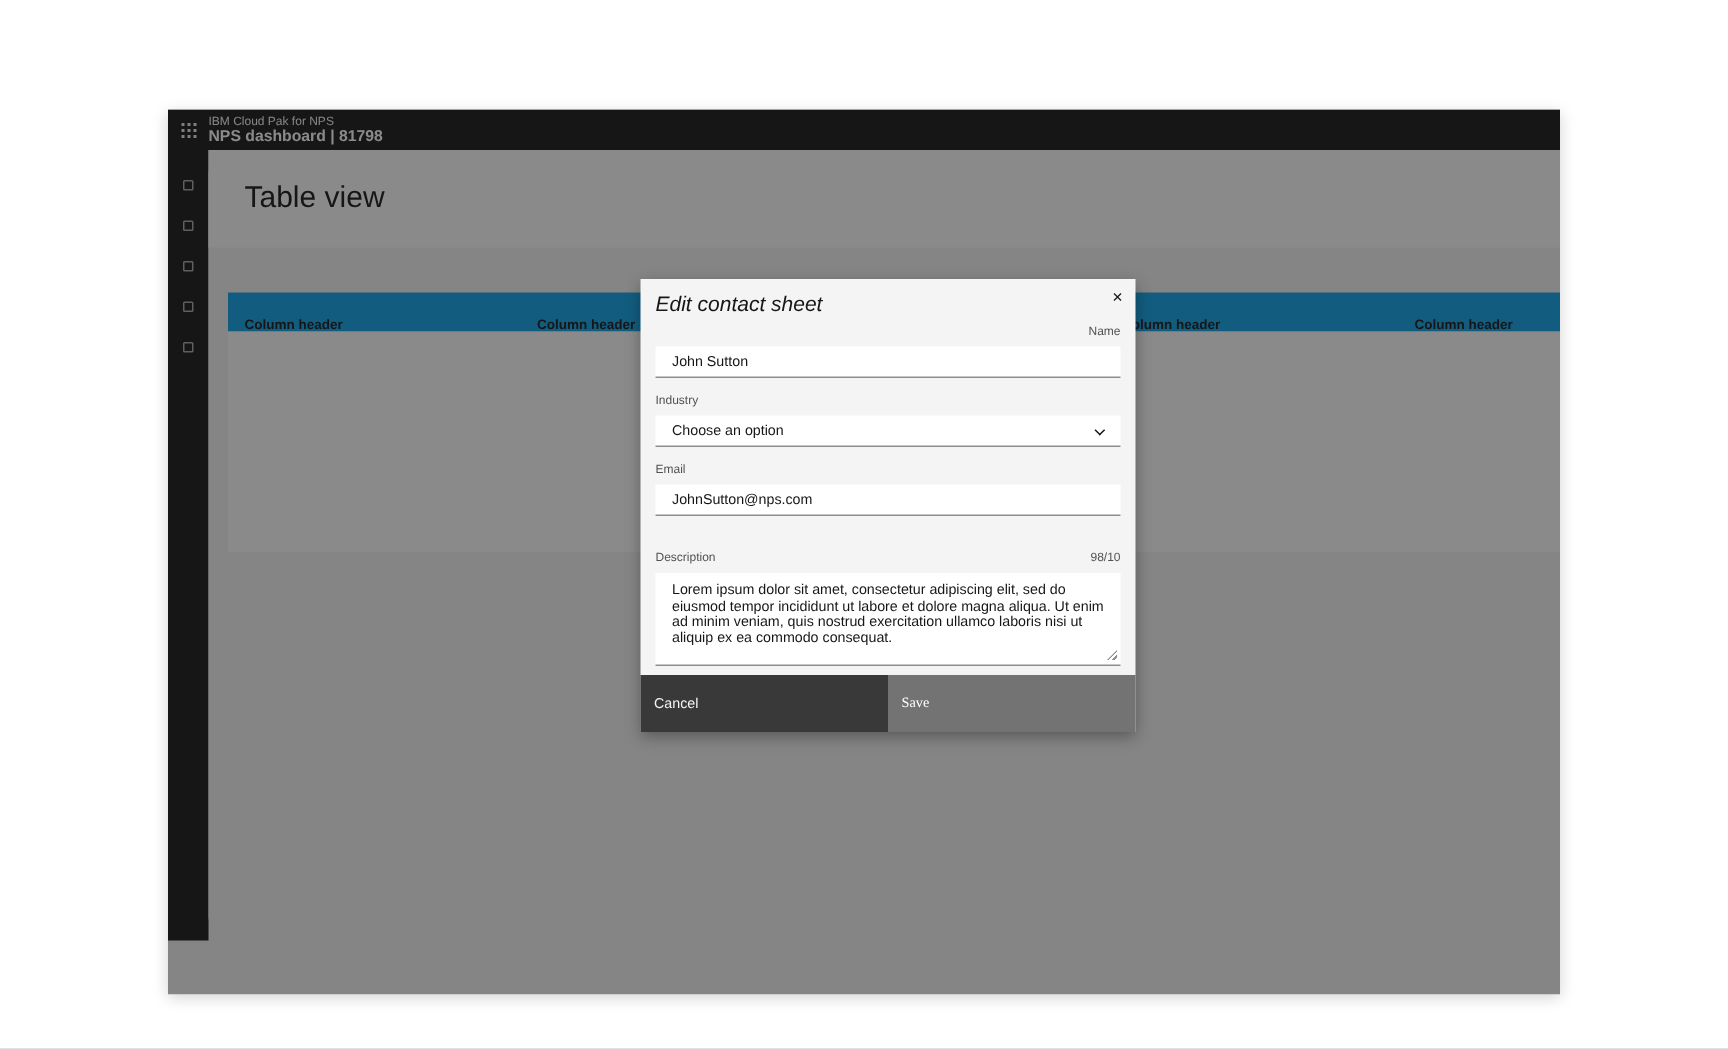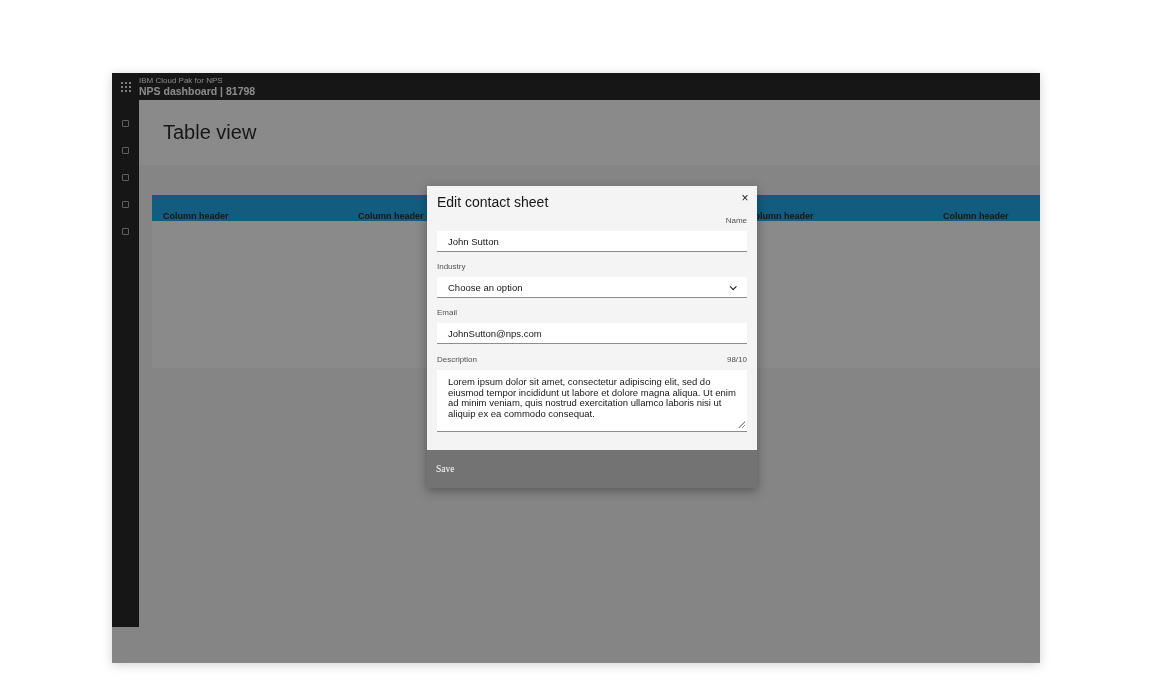--- a/index.html
+++ b/index.html
@@ -35,21 +35,21 @@
   .table-body { height: 147px; background: #ffffff; }
 
   
   .overlay { position: absolute; left: 0; top: 0; right: 0; bottom: 0; background: rgba(22,22,22,0.5); z-index: 5; }
 
   .modal {
     position: absolute; left: 315px; top: 113px; width: 330px; height: 302px;
     background: #f4f4f4; z-index: 10; box-shadow: 0 3px 10px rgba(0,0,0,0.35);
     display: flex; flex-direction: column; padding: 8px 10px 0 10px;
   }
-  .modal-title { font-size: 14px; line-height: 16px; font-weight: 400; color: #161616; }
+  .modal-title { font-size: 14px; line-height: 16px; font-weight: 400; color: #161616; font-style: italic; }
   .modal-close {
     position: absolute; top: 3px; right: 3px; width: 18px; height: 18px;
     background: transparent; border: none; color: #161616; font-size: 12px; line-height: 18px;
     text-align: center; cursor: pointer; font-family: "Liberation Sans", sans-serif;
   }
   .field-label { margin-top: 10px; font-size: 8px; line-height: 9px; color: #525252; }
   .field-label.first { margin-top: 6px; text-align: right; }
   .text-input {
     margin-top: 6px; width: 100%; height: 21px; background: #ffffff;
     border: none; border-bottom: 1px solid #8d8d8d; padding: 0 8px 0 11px;
@@ -156,26 +156,27 @@
     <div class="field-label">Industry</div>
     <div class="dropdown">
       <span class="dropdown-value">Choose an option</span>
       <span class="chevron"></span>
     </div>
 
     <div class="field-label">Email</div>
     <input class="text-input" type="text" value="JohnSutton@nps.com" style="">
 
     <div class="desc-row">
-      <div class="field-label" style="margin-top:0">Description</div>
+      <div class="field-label" style="margin-top:12px">Description</div>
       <div class="char-counter">98/10</div>
     </div>
     <div class="textarea-wrap">
       <textarea class="description-textarea" style="">Lorem ipsum dolor sit amet, consectetur adipiscing elit, sed do eiusmod tempor incididunt ut labore et dolore magna aliqua. Ut enim ad minim veniam, quis nostrud exercitation ullamco laboris nisi ut aliquip ex ea commodo consequat.</textarea>
       <span class="resize-handle"></span>
     </div>
 
     <div class="modal-footer">
+      <button class="btn btn-cancel">Cancel</button>
       <button class="btn btn-save">Save</button>
     </div>
   </div>
 
 </div>
 
 </body></html>

